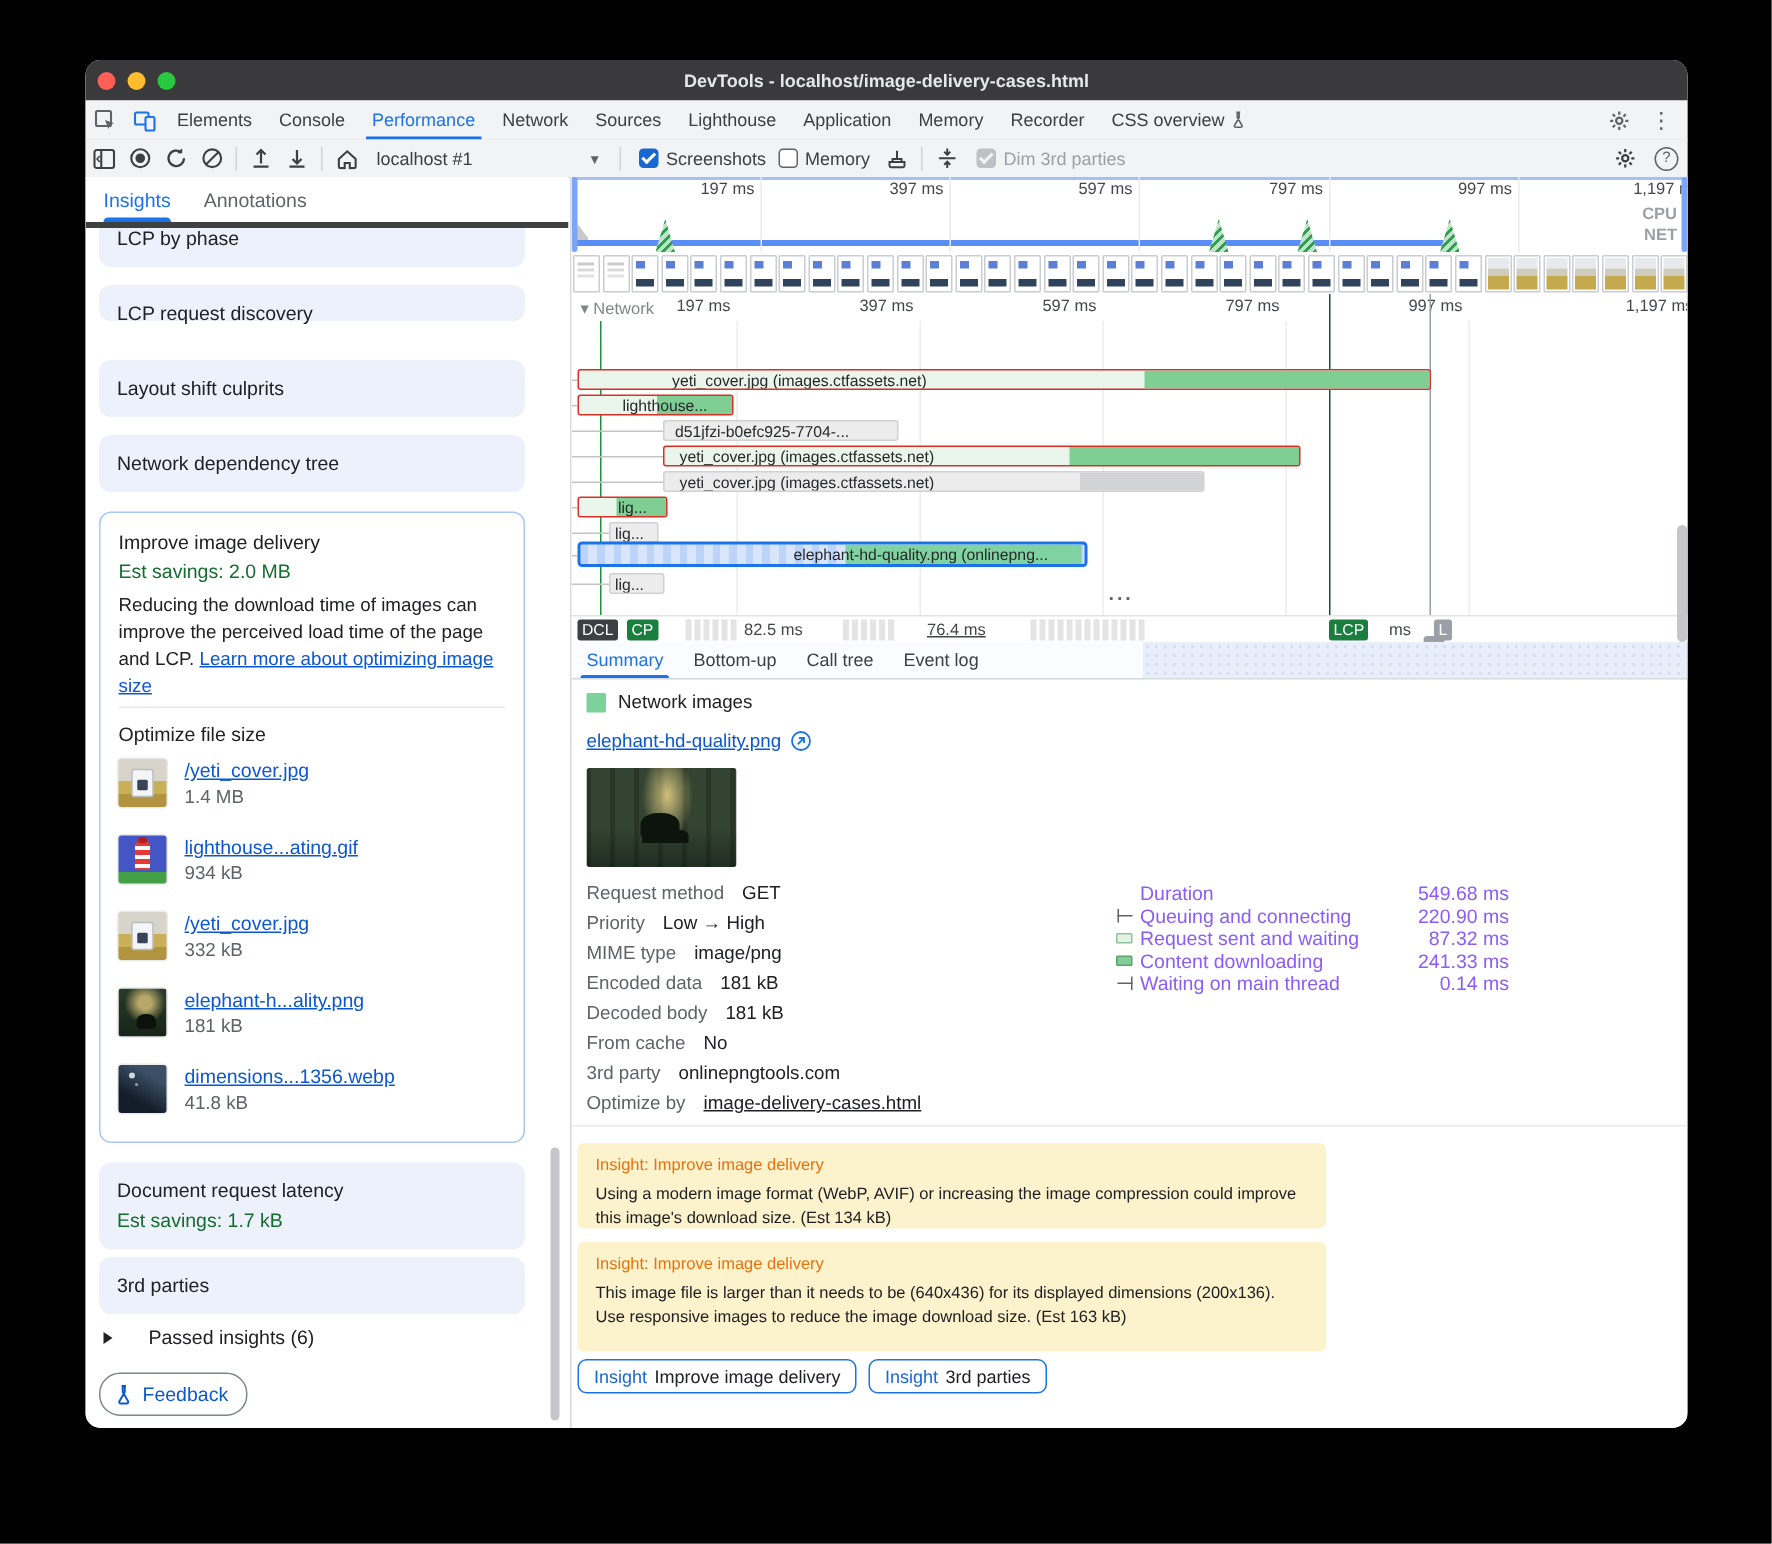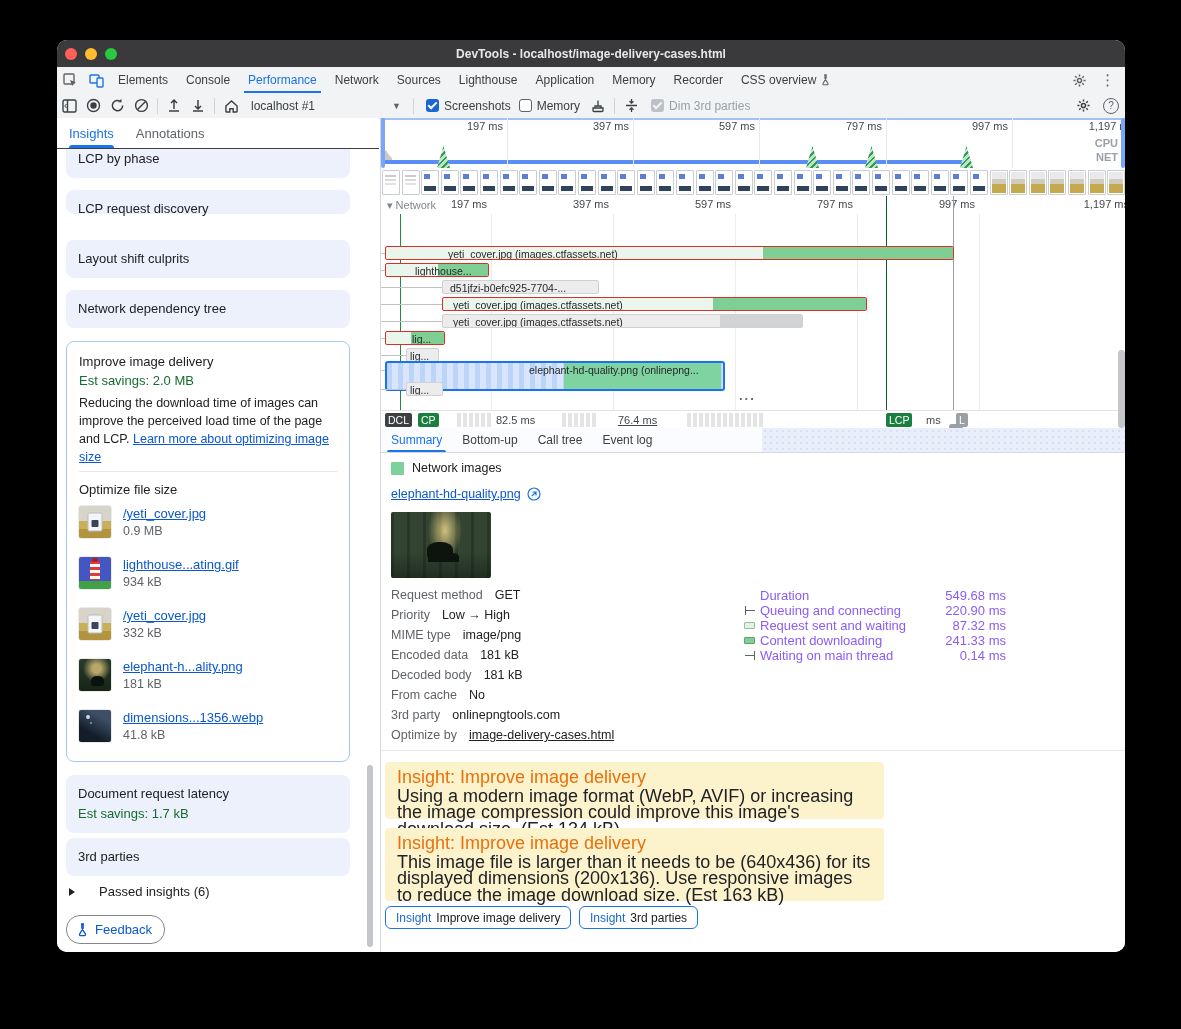--- a/index.html
+++ b/index.html
@@ -30,21 +30,21 @@
   .cb.on{background:#1967d2}
   .cb.on::after{content:'';position:absolute;left:4px;top:1px;width:3px;height:7px;border:solid #fff;border-width:0 2px 2px 0;transform:rotate(45deg)}
   .cb.off{border:1.5px solid #5f6368;background:#fff}
   .cb.dis{background:#bdc1c6}
   .cb.dis::after{content:'';position:absolute;left:4px;top:1px;width:3px;height:7px;border:solid #f1f3f4;border-width:0 2px 2px 0;transform:rotate(45deg)}
   .dim-label{color:#9aa0a6}
   .tb-right{margin-left:auto;display:flex;align-items:center;padding-right:6px}
   .help{width:14px;height:14px;border:1.5px solid #5f6368;border-radius:50%;font-size:10px;color:#5f6368;display:flex;align-items:center;justify-content:center;margin-left:8px}
   
   .sidebar{position:absolute;left:0;top:78px;width:322px;bottom:0;background:#fff;overflow:hidden}
-  .s-tabs{position:absolute;left:0;top:0;right:0;height:30px;background:#fff;border-bottom:1px solid #404040;display:flex;align-items:center;z-index:5;padding-left:12px}
+  .s-tabs{position:absolute;left:0;top:0;right:0;height:30px;background:#fff;border-bottom:4px solid #404040;display:flex;align-items:center;z-index:5;padding-left:12px}
   .s-tab{font-size:13px;color:#5f6368;margin-right:22px;height:100%;display:flex;align-items:center;position:relative}
   .s-tab.active{color:#1a73e8}
   .s-tab.active::after{content:'';position:absolute;left:0;right:0;bottom:0;height:3px;border-radius:3px 3px 0 0;background:#1a73e8}
   .card{position:absolute;left:9px;width:284px;background:#edf1fb;border-radius:8px;font-size:13px;color:#202124;box-sizing:border-box;padding:11px 12px}
   .xcard{position:absolute;left:9px;top:223px;width:284px;height:421px;background:#fff;border:1px solid #a8c7fa;border-radius:8px;box-sizing:border-box}
   .xc{position:absolute;left:12px;right:12px;font-size:13px;color:#202124}
   .green{color:#146c2e}
   .bodytxt{font-size:12.5px;line-height:18px;color:#202124}
   .link{color:#0b57d0;text-decoration:underline;cursor:pointer}
   .xhr{position:absolute;left:12px;right:12px;top:129px;height:1px;background:#e3e7ee}
@@ -94,21 +94,21 @@
   .ngrid{position:absolute;top:18px;height:196px;width:1px;background:#ececec}
   .vline{position:absolute;top:0;height:214px;width:1px;z-index:1}
   .vline.fcp{background:#1e8e3e;top:18px;height:196px}
   .vline.lcp{background:#0b5c2e}
   .vline.ld{background:#9aa0a6}
   .nrow{position:absolute;left:0;height:14px;width:100%;z-index:2}
   .whisk{position:absolute;left:0;top:7px;height:1px;background:#c3c3c3}
   .bar{position:absolute;top:0;height:14px;box-sizing:border-box;border-radius:2px;overflow:hidden}
   .b-red{border:1px solid #d93025}
   .b-gray{border:1px solid #cfd1d4}
-  .b-blue{border:2px solid #1a73e8;height:30px;top:-2px;border-radius:3px}
+  .b-blue{border:2px solid #1a73e8;height:17px;top:-2px;border-radius:3px}
   .f-green{background:#eaf5ec}.f-gray{background:#ececec}
   .f-blue{background:#d9e5fc;background-image:repeating-linear-gradient(90deg,rgba(26,115,232,.15) 0 5px,transparent 5px 11px)}
   .darkseg{position:absolute;top:0;bottom:0}
   .dk-green{background:#7fcf95}.dk-gray{background:#d2d3d5}.dk-blue{background:#7fd3a0}
   .btxt{position:absolute;top:1px;font-size:10.5px;color:#26282b;white-space:nowrap}
   .b-blue .btxt{top:0.5px}
   .more{position:absolute;left:358px;top:192px;color:#5f6368;font-size:13px;letter-spacing:2px;font-weight:bold}
   .timings{position:absolute;left:0;top:214px;right:0;height:18px;border-top:1px solid #e3e3e3;background:#fff}
   .badge{position:absolute;top:2px;height:14px;line-height:14px;padding:0 3px;font-size:10.5px;color:#fff;border-radius:2px;z-index:2}
   .bdg-dark{background:#3c4043}.bdg-green{background:#1a7e3e}.bdg-gray{background:#9aa0a6}
@@ -134,21 +134,21 @@
   .dlab{flex:1}
   .dval{width:66px;text-align:right}
   .ic-box{width:11px;height:7px;box-sizing:border-box;border-radius:1px}
   .ic-lb{border:1px solid #8fc29a;background:#e2f2e5}
   .ic-db{border:1px solid #58a56b;background:#86cb98}
   .ic-w{position:relative;width:12px;height:9px}
   .ic-w::after{content:'';position:absolute;top:4px;left:1px;right:1px;height:1px;background:#5f6368}
   .ic-w.l::before{content:'';position:absolute;left:1px;top:0;bottom:0;width:1px;background:#5f6368}
   .ic-w.r::before{content:'';position:absolute;right:1px;top:0;bottom:0;width:1px;background:#5f6368}
   .divider{position:absolute;left:0;right:0;top:632px;height:1px;background:#e8eaed}
-  .ibox{position:absolute;left:4px;width:499px;background:#fcf3cd;border-radius:4px;padding:7px 12px 9px;box-sizing:border-box;font-size:18px;line-height:16.5px;color:#202124}
+  .ibox{position:absolute;left:4px;width:499px;background:#fcf3cd;border-radius:4px;padding:7px 12px 9px;box-sizing:border-box;font-size:11px;line-height:16.5px;color:#202124}
   .it{color:#e8710a;margin-bottom:2px}
   .ibtn{position:absolute;height:23px;border:1px solid #1a73e8;border-radius:6px;background:#fff;display:inline-flex;align-items:center;padding:0 10px;font-size:12px;gap:5px;box-sizing:border-box}
   .bp{color:#1967d2}.bl{color:#202124}
   svg{display:block}
 </style>
 </head>
 <body>
 
 <div class="stage">
   <div class="window">
@@ -299,21 +299,21 @@
         <div class="xc" style="top:12px">Improve image delivery</div>
         <div class="xc green" style="top:31px">Est savings: 2.0 MB</div>
         <div class="xc bodytxt" style="top:52px"><span>Reducing the download time of images can improve the perceived load time of the page and LCP. </span><span class="link">Learn more about optimizing image size</span></div>
         <div class="xhr"></div>
         <div class="xc" style="top:140px">Optimize file size</div>
         <div id="fileList">
             <div class="file" style="top: 164px;">
               <div class="thumb art-yeti"></div>
               <div class="fmeta">
                 <div class="link">/yeti_cover.jpg</div>
-                <div class="fsize">0.9 MB</div>
+                <div class="fsize">1.4 MB</div>
               </div>
             </div>
             <div class="file" style="top: 215px;">
               <div class="thumb art-lighthouse"></div>
               <div class="fmeta">
                 <div class="link">lighthouse...ating.gif</div>
                 <div class="fsize">934 kB</div>
               </div>
             </div>
             <div class="file" style="top: 266px;">

